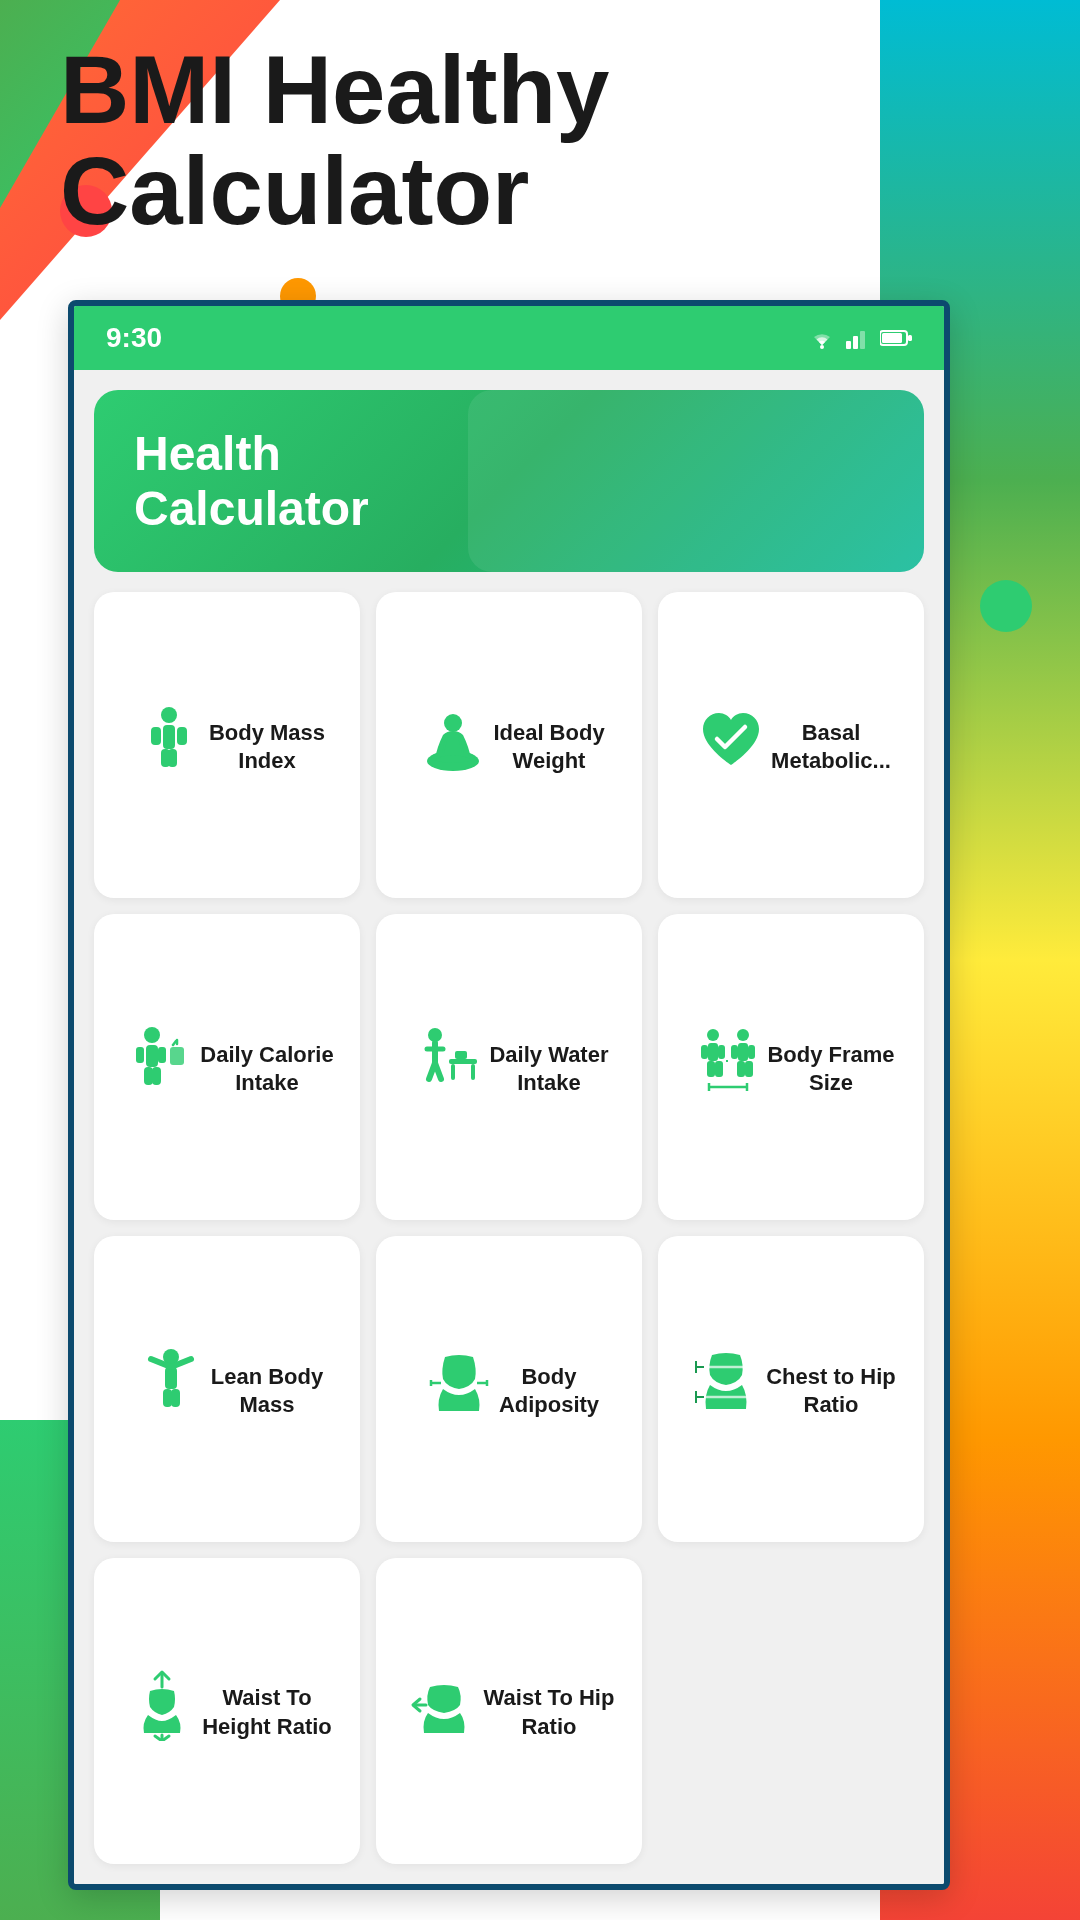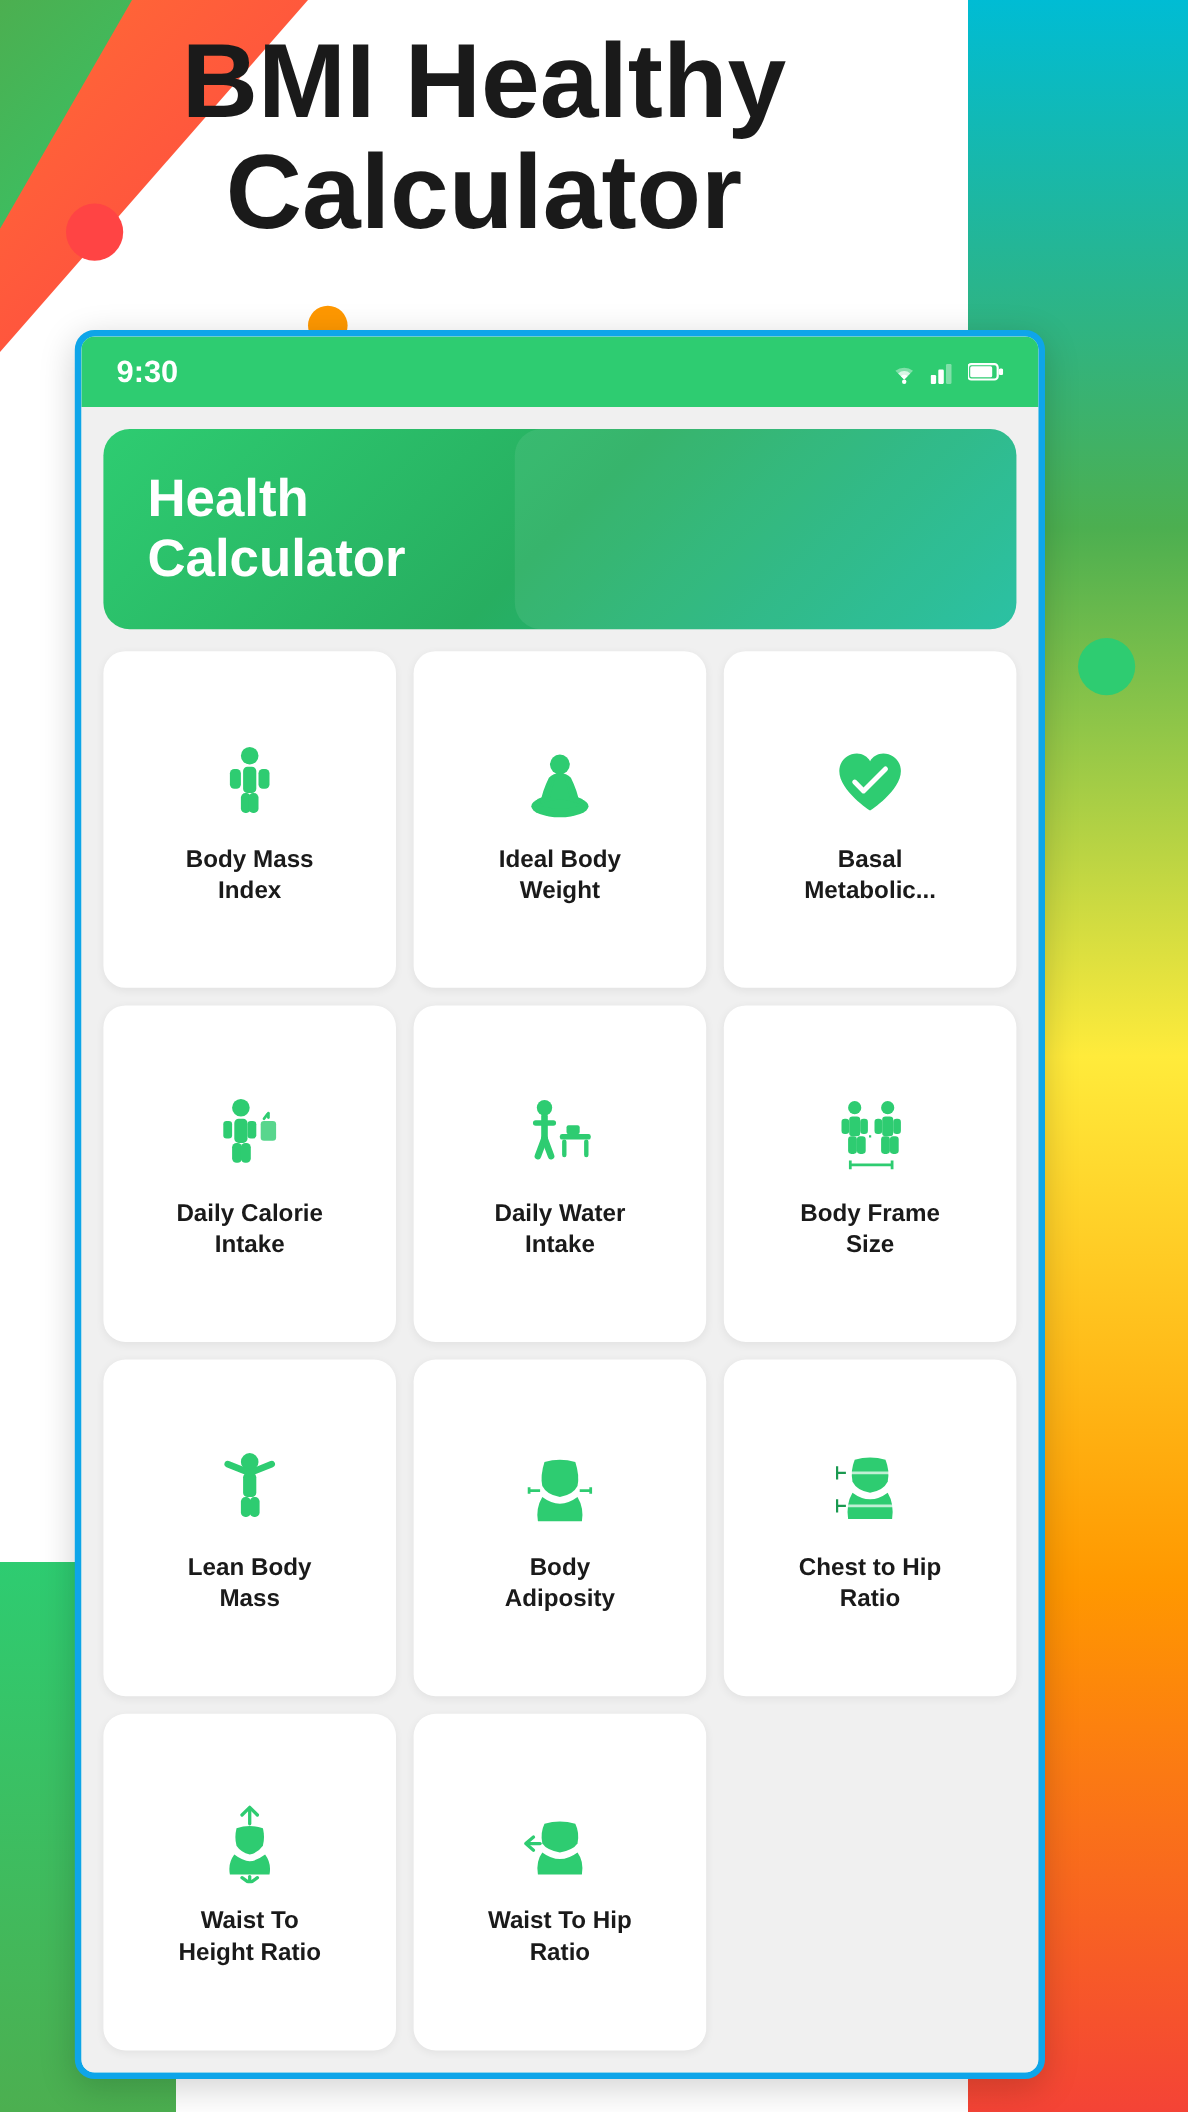--- a/index.html
+++ b/index.html
@@ -69,43 +69,42 @@
       bottom: 0; left: 0;
       width: 160px;
       height: 500px;
       background: linear-gradient(to top, #4caf50, #2ecc71);
       z-index: 0;
     }
 
     
     .page-title-area {
       position: absolute;
-      top: 24px;
+      top: 40px;
       left: 0; right: 200px;
-      text-align: center;
       z-index: 2;
       padding: 0 60px;
     }
     .page-title {
       font-size: 96px;
       font-weight: 900;
       color: #1a1a1a;
       line-height: 1.05;
     }
 
     
     .phone-frame {
       position: absolute;
       top: 300px;
       left: 68px;
       right: 130px;
       bottom: 30px;
       background: #e8f5e9;
-      border-radius: 18px;
-      border: 6px solid #0ea5e9;
+      border-radius: 8px;
+      border: 6px solid #0c4a6e;
       z-index: 2;
       overflow: hidden;
       box-shadow: 0 8px 32px rgba(0,0,0,0.18);
     }
 
     
     .status-bar {
       background: #2ecc71;
       height: 64px;
       display: flex;
@@ -165,21 +164,21 @@
       grid-template-columns: 1fr 1fr 1fr;
       gap: 16px;
       padding: 20px 20px;
       flex: 1;
     }
 
     .calc-item {
       background: white;
       border-radius: 20px;
       display: flex;
-      flex-direction: column;
+      flex-direction: row;
       align-items: center;
       justify-content: center;
       padding: 24px 16px 20px;
       cursor: pointer;
       box-shadow: 0 2px 8px rgba(0,0,0,0.06);
       min-height: 180px;
     }
     .calc-icon {
       width: 80px;
       height: 80px;

